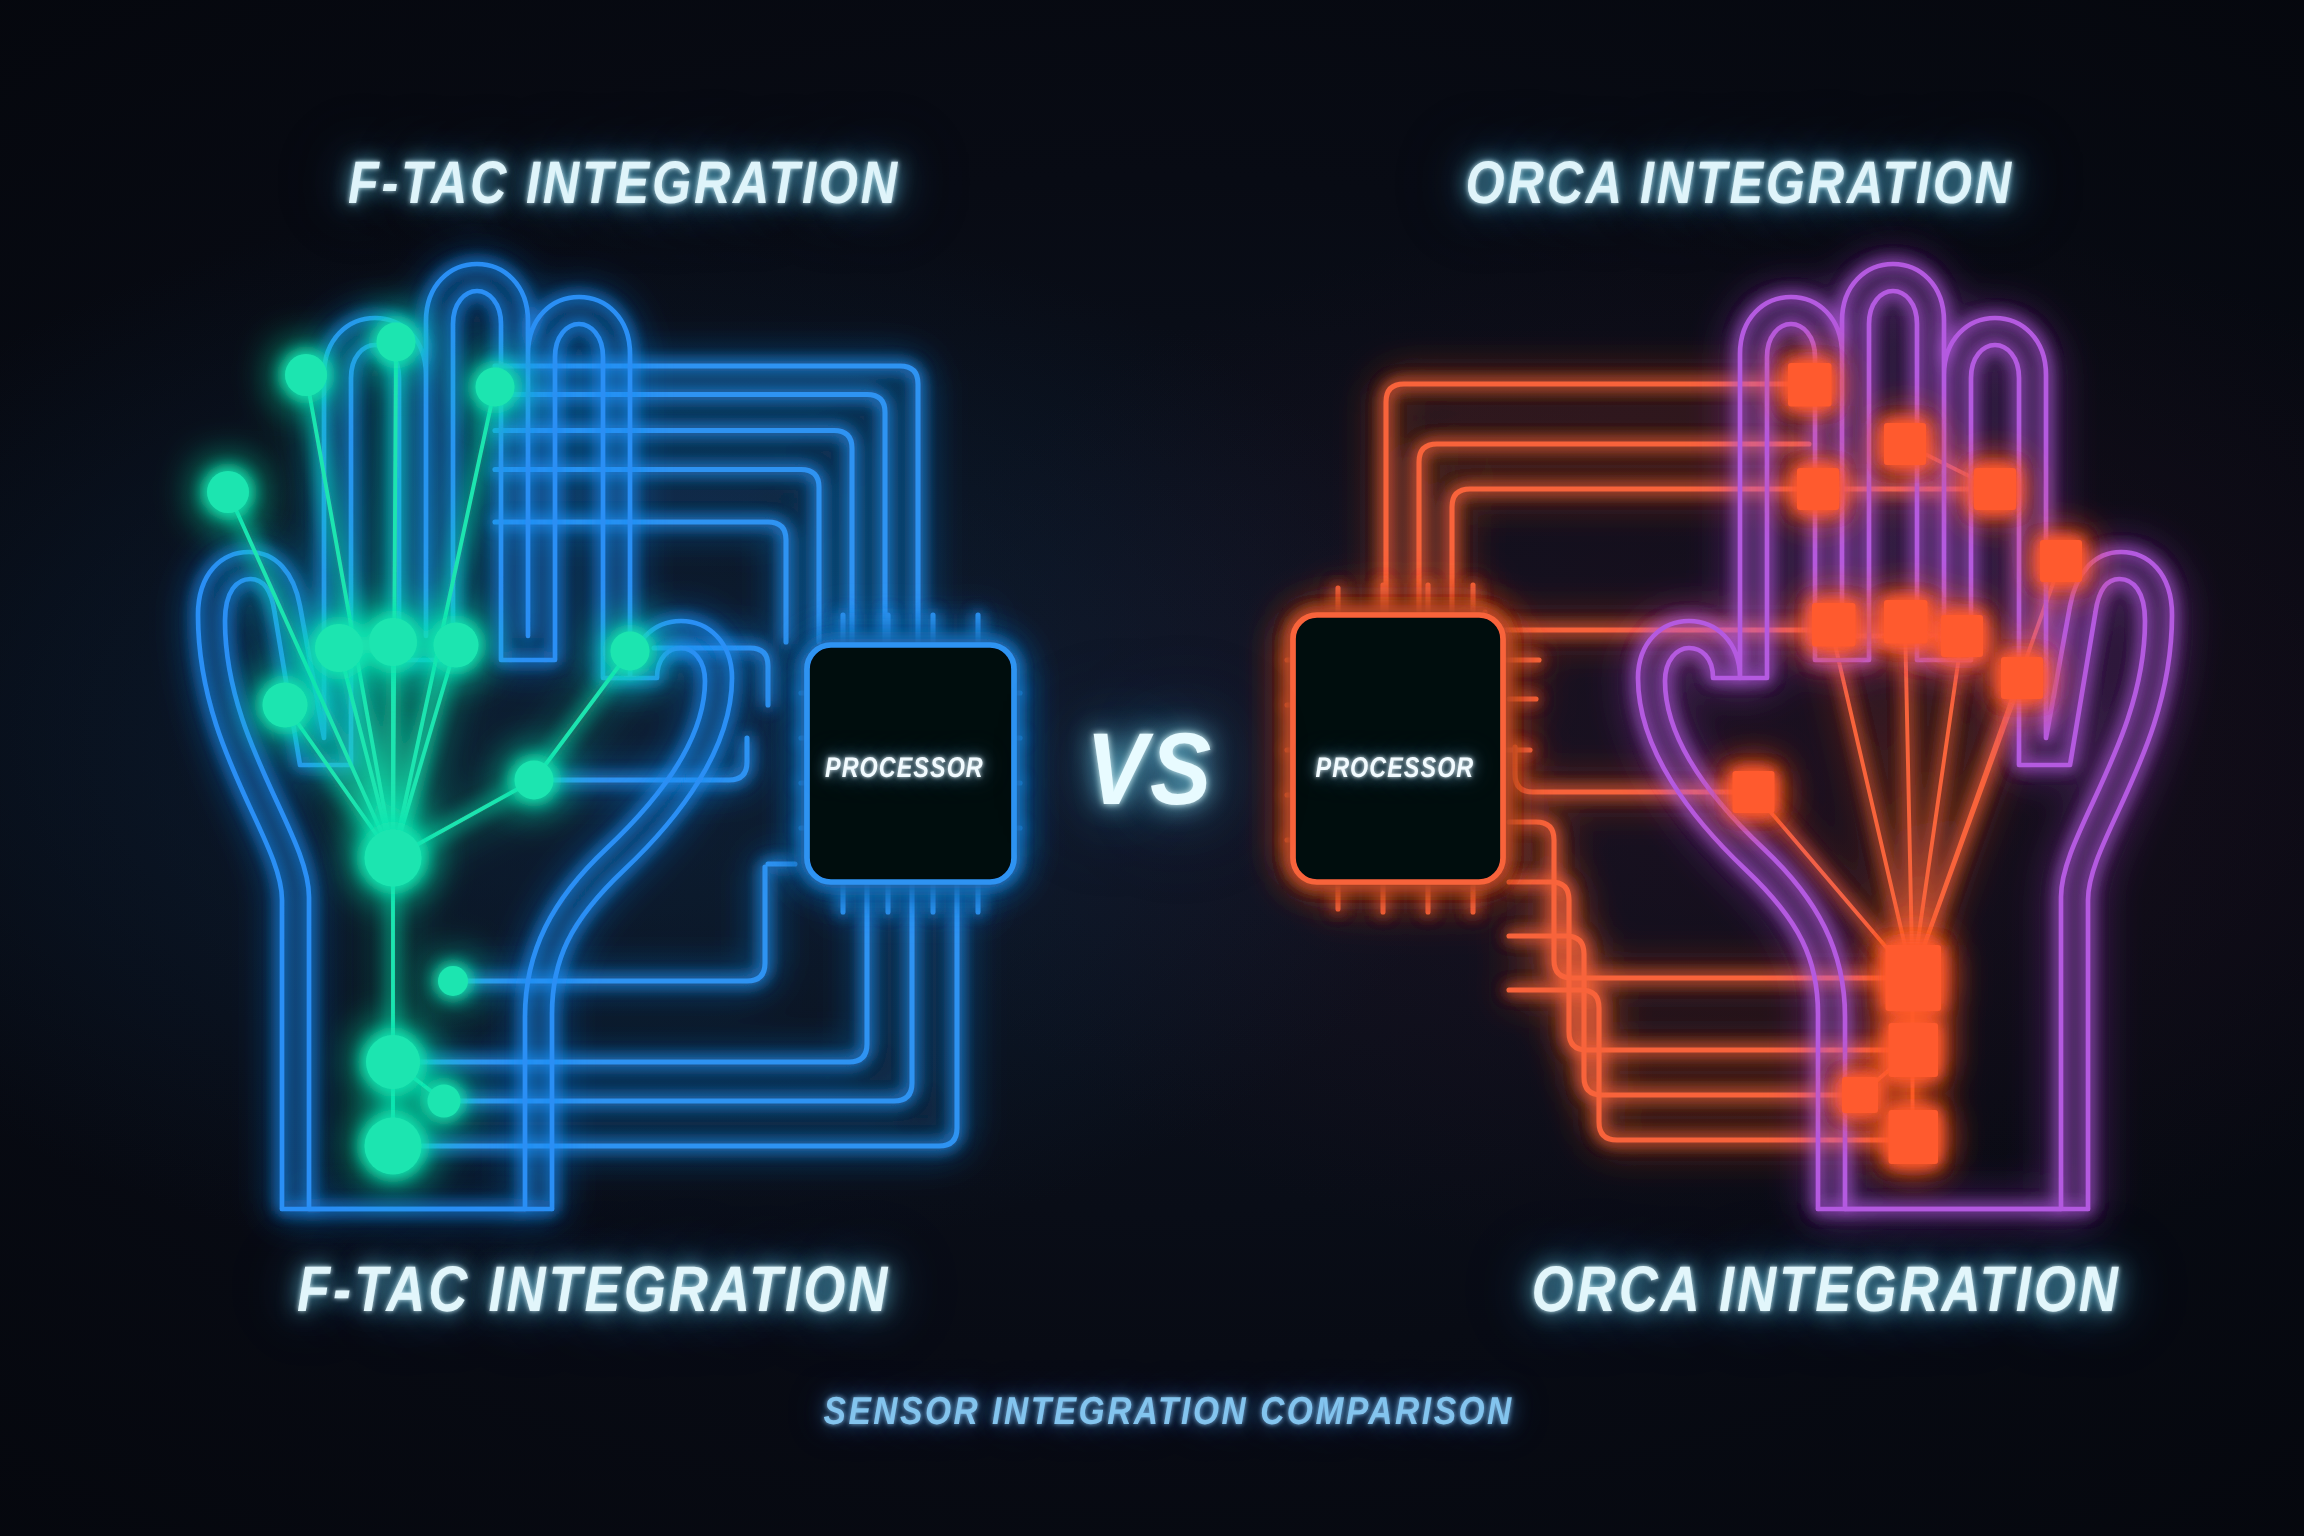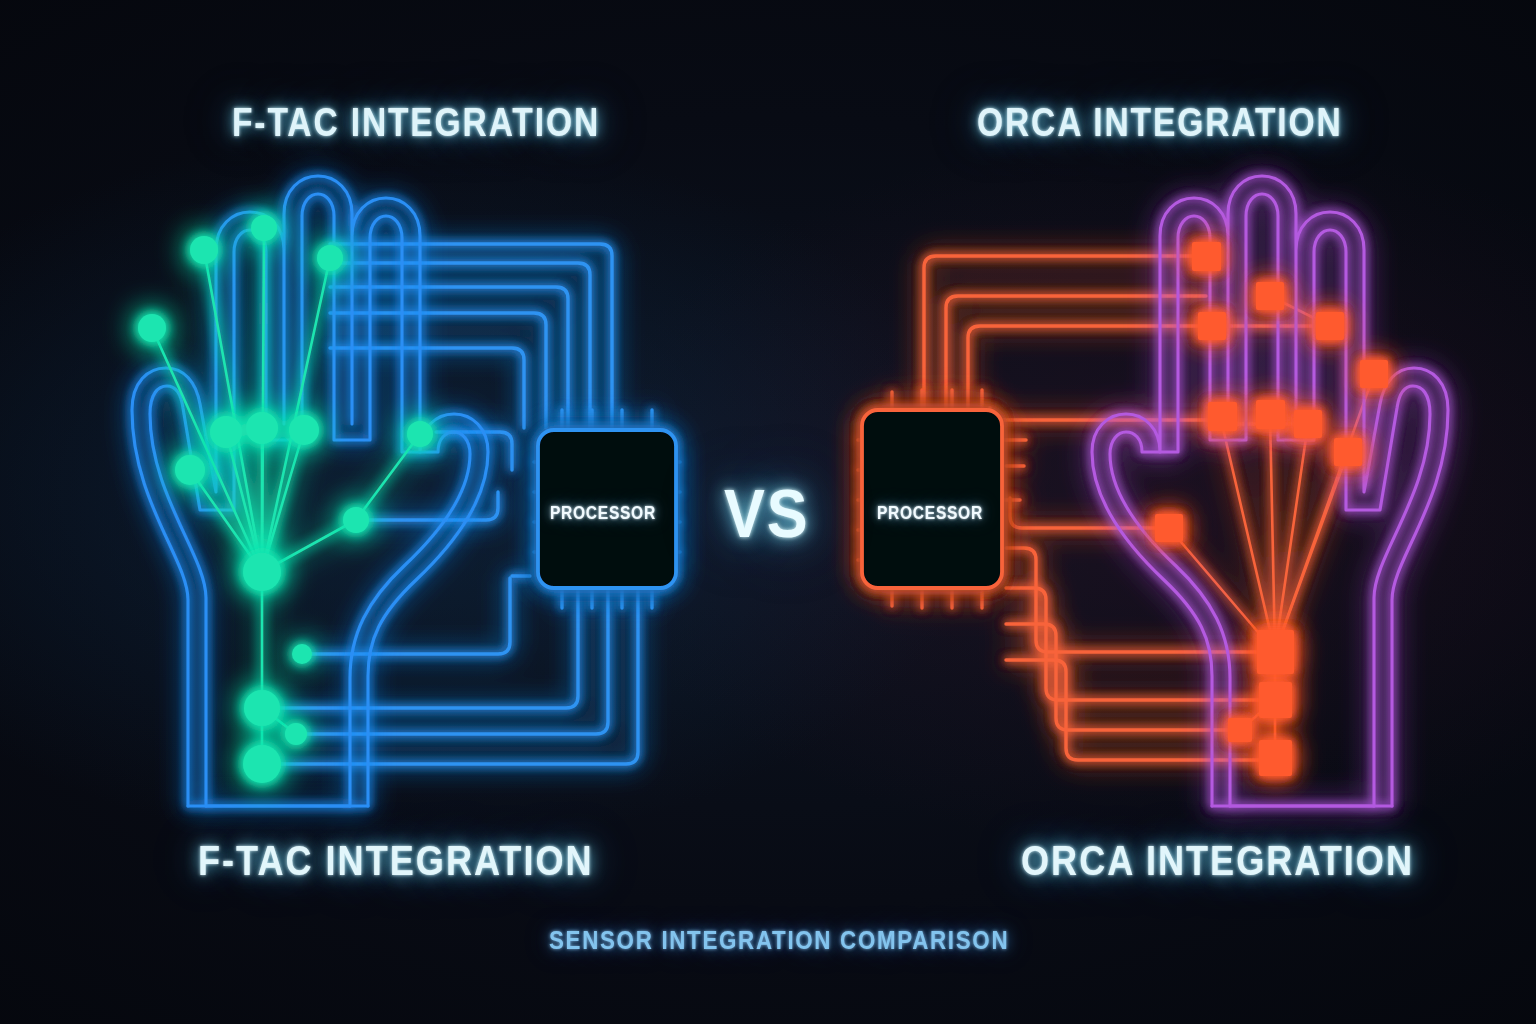--- a/index.html
+++ b/index.html
@@ -13,20 +13,21 @@
   }
   #stage {
     position: relative;
     width: 1536px;
     height: 1024px;
     overflow: hidden;
     background:
       radial-gradient(ellipse 55% 50% at 26% 48%, rgba(14,44,74,0.55) 0%, rgba(8,14,26,0.0) 70%),
       radial-gradient(ellipse 55% 50% at 76% 48%, rgba(48,18,40,0.45) 0%, rgba(8,14,26,0.0) 70%),
       radial-gradient(ellipse 80% 70% at 50% 50%, #0c1320 0%, #080b14 55%, #05070d 100%);
+    font-style: italic;
   }
   #art {
     position: absolute;
     inset: 0;
     width: 1536px;
     height: 1024px;
     display: block;
   }
   .txt {
     position: absolute;

